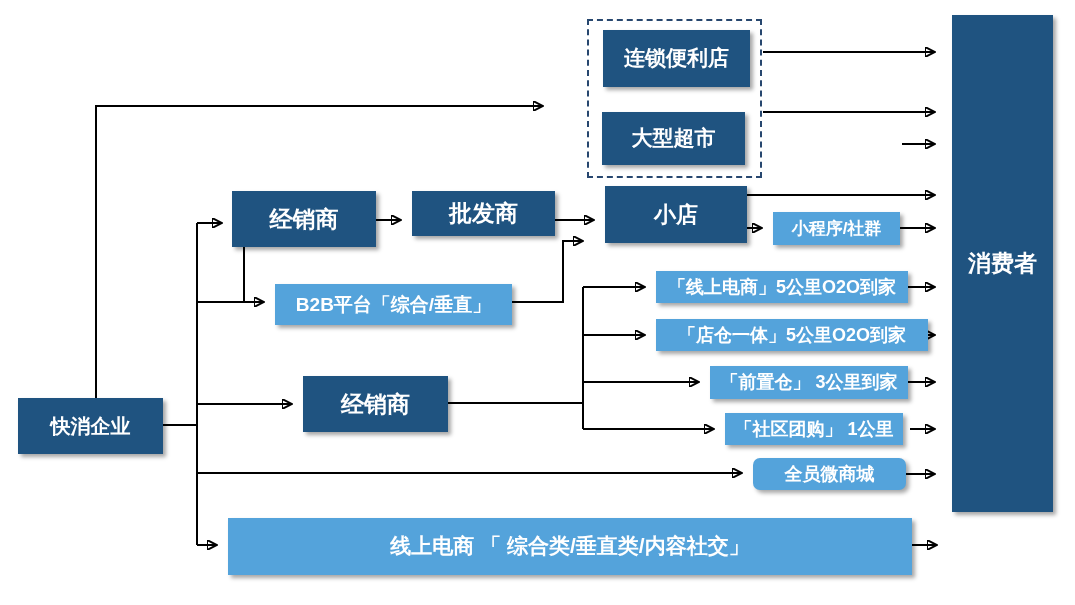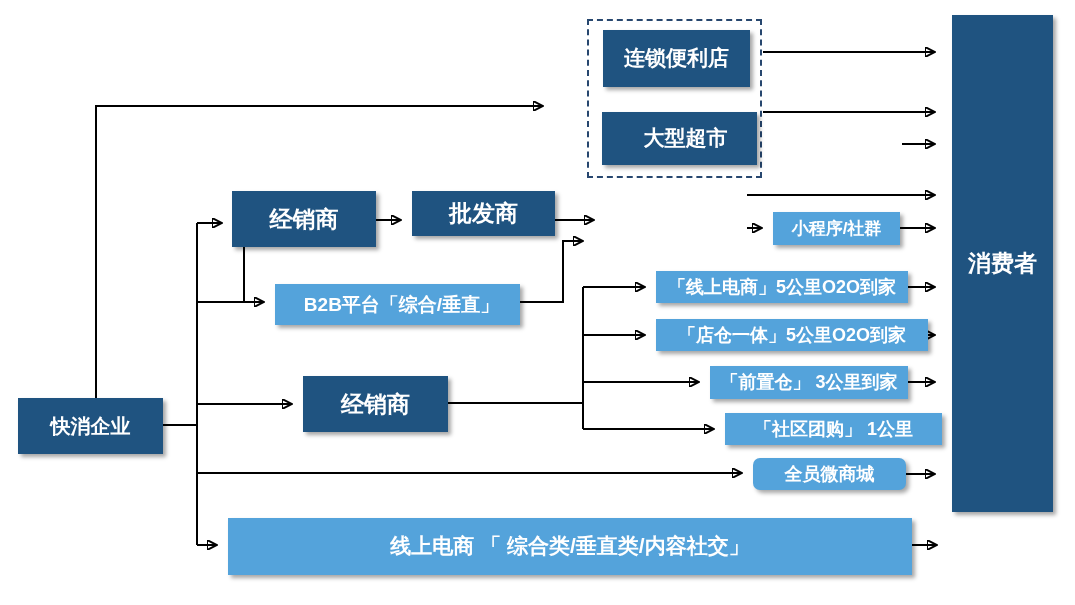--- a/index.html
+++ b/index.html
@@ -81,39 +81,40 @@
   </svg>
 
   <div class="group" style="left:587px; top:19px; width:171px; height:155px;"></div>
 
   <div class="node dark" style="left:18px; top:398px; width:145px; height:56px; font-size:20px;">快消企业</div>
 
   <div class="node dark" style="left:232px; top:191px; width:144px; height:56px; font-size:23px;">经销商</div>
 
   <div class="node dark" style="left:412px; top:191px; width:143px; height:45px; font-size:23px;">批发商</div>
 
-  <div class="node light" style="left:275px; top:284px; width:237px; height:41px; font-size:19px;padding-left:8px;">B2B平台「综合/垂直」</div>
+  <div class="node light" style="left:275px; top:284px; width:237px; height:41px; font-size:19px;">B2B平台「综合/垂直」</div>
 
   <div class="node dark" style="left:303px; top:376px; width:145px; height:56px; font-size:23px;">经销商</div>
 
   <div class="node dark" style="left:603px; top:30px; width:147px; height:57px; font-size:21px;">连锁便利店</div>
 
-  <div class="node dark" style="left:602px; top:112px; width:143px; height:53px; font-size:21px;padding-left:12px;">大型超市</div>
+  <div class="node dark" style="left:602px; top:112px; width:143px; height:53px; font-size:21px;">大型超市</div>
 
+  <div class="node dark" style="left:605px; top:186px; width:142px; height:57px; font-size:22px;">小店</div>
 
 
   <div class="node light" style="left:773px; top:212px; width:127px; height:33px; font-size:17px;">小程序/社群</div>
 
   <div class="node light" style="left:656px; top:271px; width:252px; height:32px; font-size:18px;">「线上电商」5公里O2O到家</div>
 
   <div class="node light" style="left:656px; top:319px; width:272px; height:32px; font-size:18px;">「店仓一体」5公里O2O到家</div>
 
   <div class="node light" style="left:710px; top:366px; width:198px; height:33px; font-size:18px;">「前置仓」 3公里到家</div>
 
-  <div class="node light" style="left:725px; top:413px; width:217px; height:32px; font-size:18px;">「社区团购」 1公里</div>
+  <div class="node light" style="left:725px; top:413px; width:178px; height:32px; font-size:18px;">「社区团购」 1公里</div>
 
   <div class="node light" style="left:753px; top:458px; width:153px; height:32px; font-size:18px;border-radius:7px;">全员微商城</div>
 
   <div class="node light" style="left:228px; top:518px; width:684px; height:57px; font-size:21px;">线上电商 「 综合类/垂直类/内容社交」</div>
 
   <div class="node dark" style="left:952px; top:15px; width:101px; height:497px; font-size:23px;">消费者</div>
 
 </div>
 
 </body></html>

